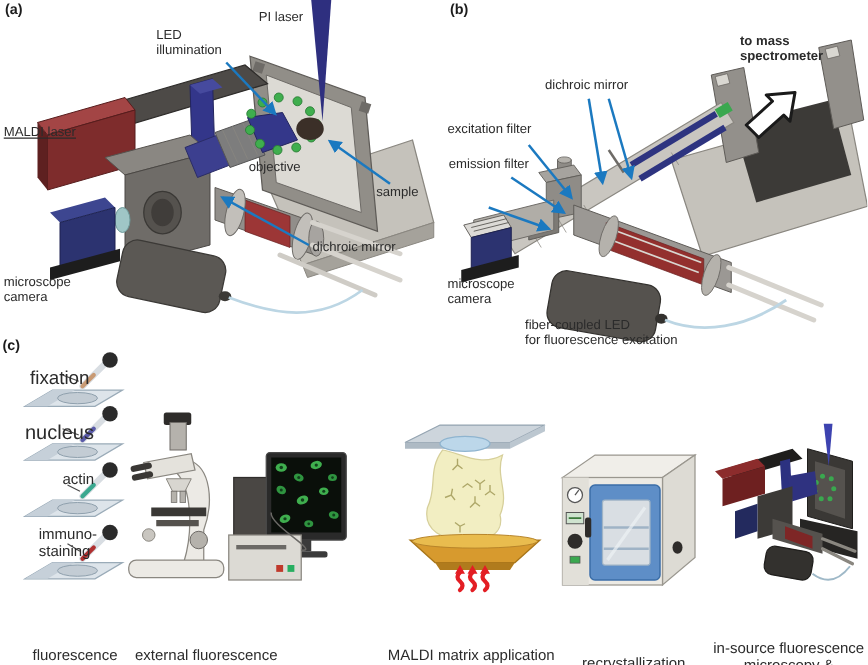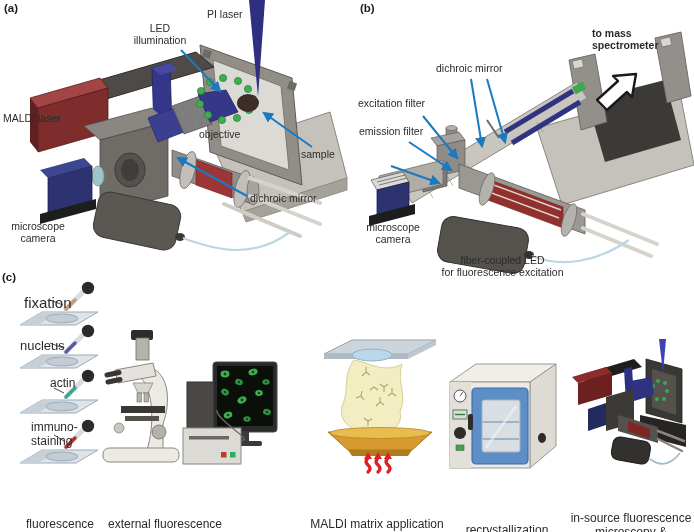--- a/index.html
+++ b/index.html
@@ -1,20 +1,20 @@
 <!DOCTYPE html>
 <html><head>
 <meta charset="utf-8">
 <style>
   * { margin:0; padding:0; box-sizing:border-box; }
   html,body { background:#ffffff; }
   body { font-family:"Liberation Sans", sans-serif; color:#262626; }
   #fig { position:relative; width:694px; height:532px; background:#ffffff; overflow:hidden; }
   .lbl { position:absolute; font-size:10.5px; line-height:1.18; color:#2b2b2b; white-space:pre-line; }
-  .lbl.ctr { text-align:center; }
+  .lbl.ctr { }
   .tag { position:absolute; font-size:11.5px; font-weight:bold; color:#1c1c1c; }
   .bold { font-weight:bold; }
   .caption { position:absolute; font-size:12px; line-height:1.2; color:#2b2b2b; text-align:center; white-space:pre-line;margin-top:36px; }
   .footer { position:absolute; left:0; right:0; top:512px; text-align:center; font-size:10.8px; color:#3a3a3a; }
   svg { position:absolute; overflow:visible; }
   .hatch { stroke:#8a8780; stroke-width:0.6; }
 </style>
 </head>
 <body>
 
@@ -115,21 +115,21 @@
     <g stroke="#1b79c0" stroke-width="2">
       <line x1="181" y1="50" x2="220" y2="91" marker-end="url(#ahA)"></line>
       <line x1="312" y1="147" x2="264" y2="113" marker-end="url(#ahA)"></line>
       <line x1="247" y1="196" x2="178" y2="158" marker-end="url(#ahA)"></line>
     </g>
   </svg>
 
   <span class="lbl" style="left:207px;top:8px;">PI laser</span>
   <span class="lbl ctr" style="left:125px;top:22px;width:70px;">LED
 illumination</span>
-  <span class="lbl" style="left:3px;top:112px;">MALDI laser</span>
+  <span class="lbl" style="left:3px;top:100px;text-decoration:underline;">MALDI laser</span>
   <span class="lbl" style="left:199px;top:128px;">objective</span>
   <span class="lbl" style="left:301px;top:148px;">sample</span>
   <span class="lbl" style="left:250px;top:192px;">dichroic mirror</span>
   <span class="lbl ctr" style="left:3px;top:220px;width:70px;">microscope
 camera</span>
 
   <span class="tag" style="left:360px;top:2px;">(b)</span>
 
   <svg width="347" height="270" viewBox="0 0 347 270" style="left:347px;top:0;">
     <defs>
@@ -247,21 +247,21 @@
       <line x1="48" y1="152" x2="58" y2="158" stroke="#4a4a4a" stroke-width="1"></line>
       <polygon points="14,180 70,180 92,167 36,167" fill="#dde4ea" stroke="#9aabb8" stroke-width="1"></polygon>
       <polygon points="14,180 32,180 54,167 36,167" fill="#c6d0d9"></polygon>
       <ellipse cx="56" cy="173.5" rx="16" ry="4.5" fill="#c3ccd4" stroke="#8fa0ad" stroke-width="0.8"></ellipse>
       <line x1="60" y1="164" x2="77" y2="147" stroke="#d8dde2" stroke-width="5" stroke-linecap="round"></line>
       <line x1="60" y1="164" x2="69" y2="155" stroke="#b03030" stroke-width="3.4" stroke-linecap="round"></line>
       <circle cx="82" cy="143" r="6.2" fill="#2b2b2b"></circle>
     </g>
   </svg>
   <span class="lbl" style="left:24px;top:294px;font-size:15px;">fixation</span>
-  <span class="lbl" style="left:20px;top:338px;font-size:13px;">nucleus</span>
+  <span class="lbl" style="left:20px;top:338px;font-size:16px;">nucleus</span>
   <span class="lbl" style="left:50px;top:376px;font-size:12px;">actin</span>
   <span class="lbl" style="left:14px;top:420px;font-size:12px;margin-left:17px;">immuno-
 staining</span>
 
   <svg width="185" height="142" viewBox="0 0 185 142" style="left:95px;top:330px;">
     <g>
       <rect x="92" y="52" width="30" height="52" fill="#4a4744" stroke="#302e2c" stroke-width="1"></rect>
     </g>
     <g>
       <rect x="118" y="32" width="64" height="70" rx="3" fill="#2a2a2a" stroke="#4a4a4a" stroke-width="1"></rect>

